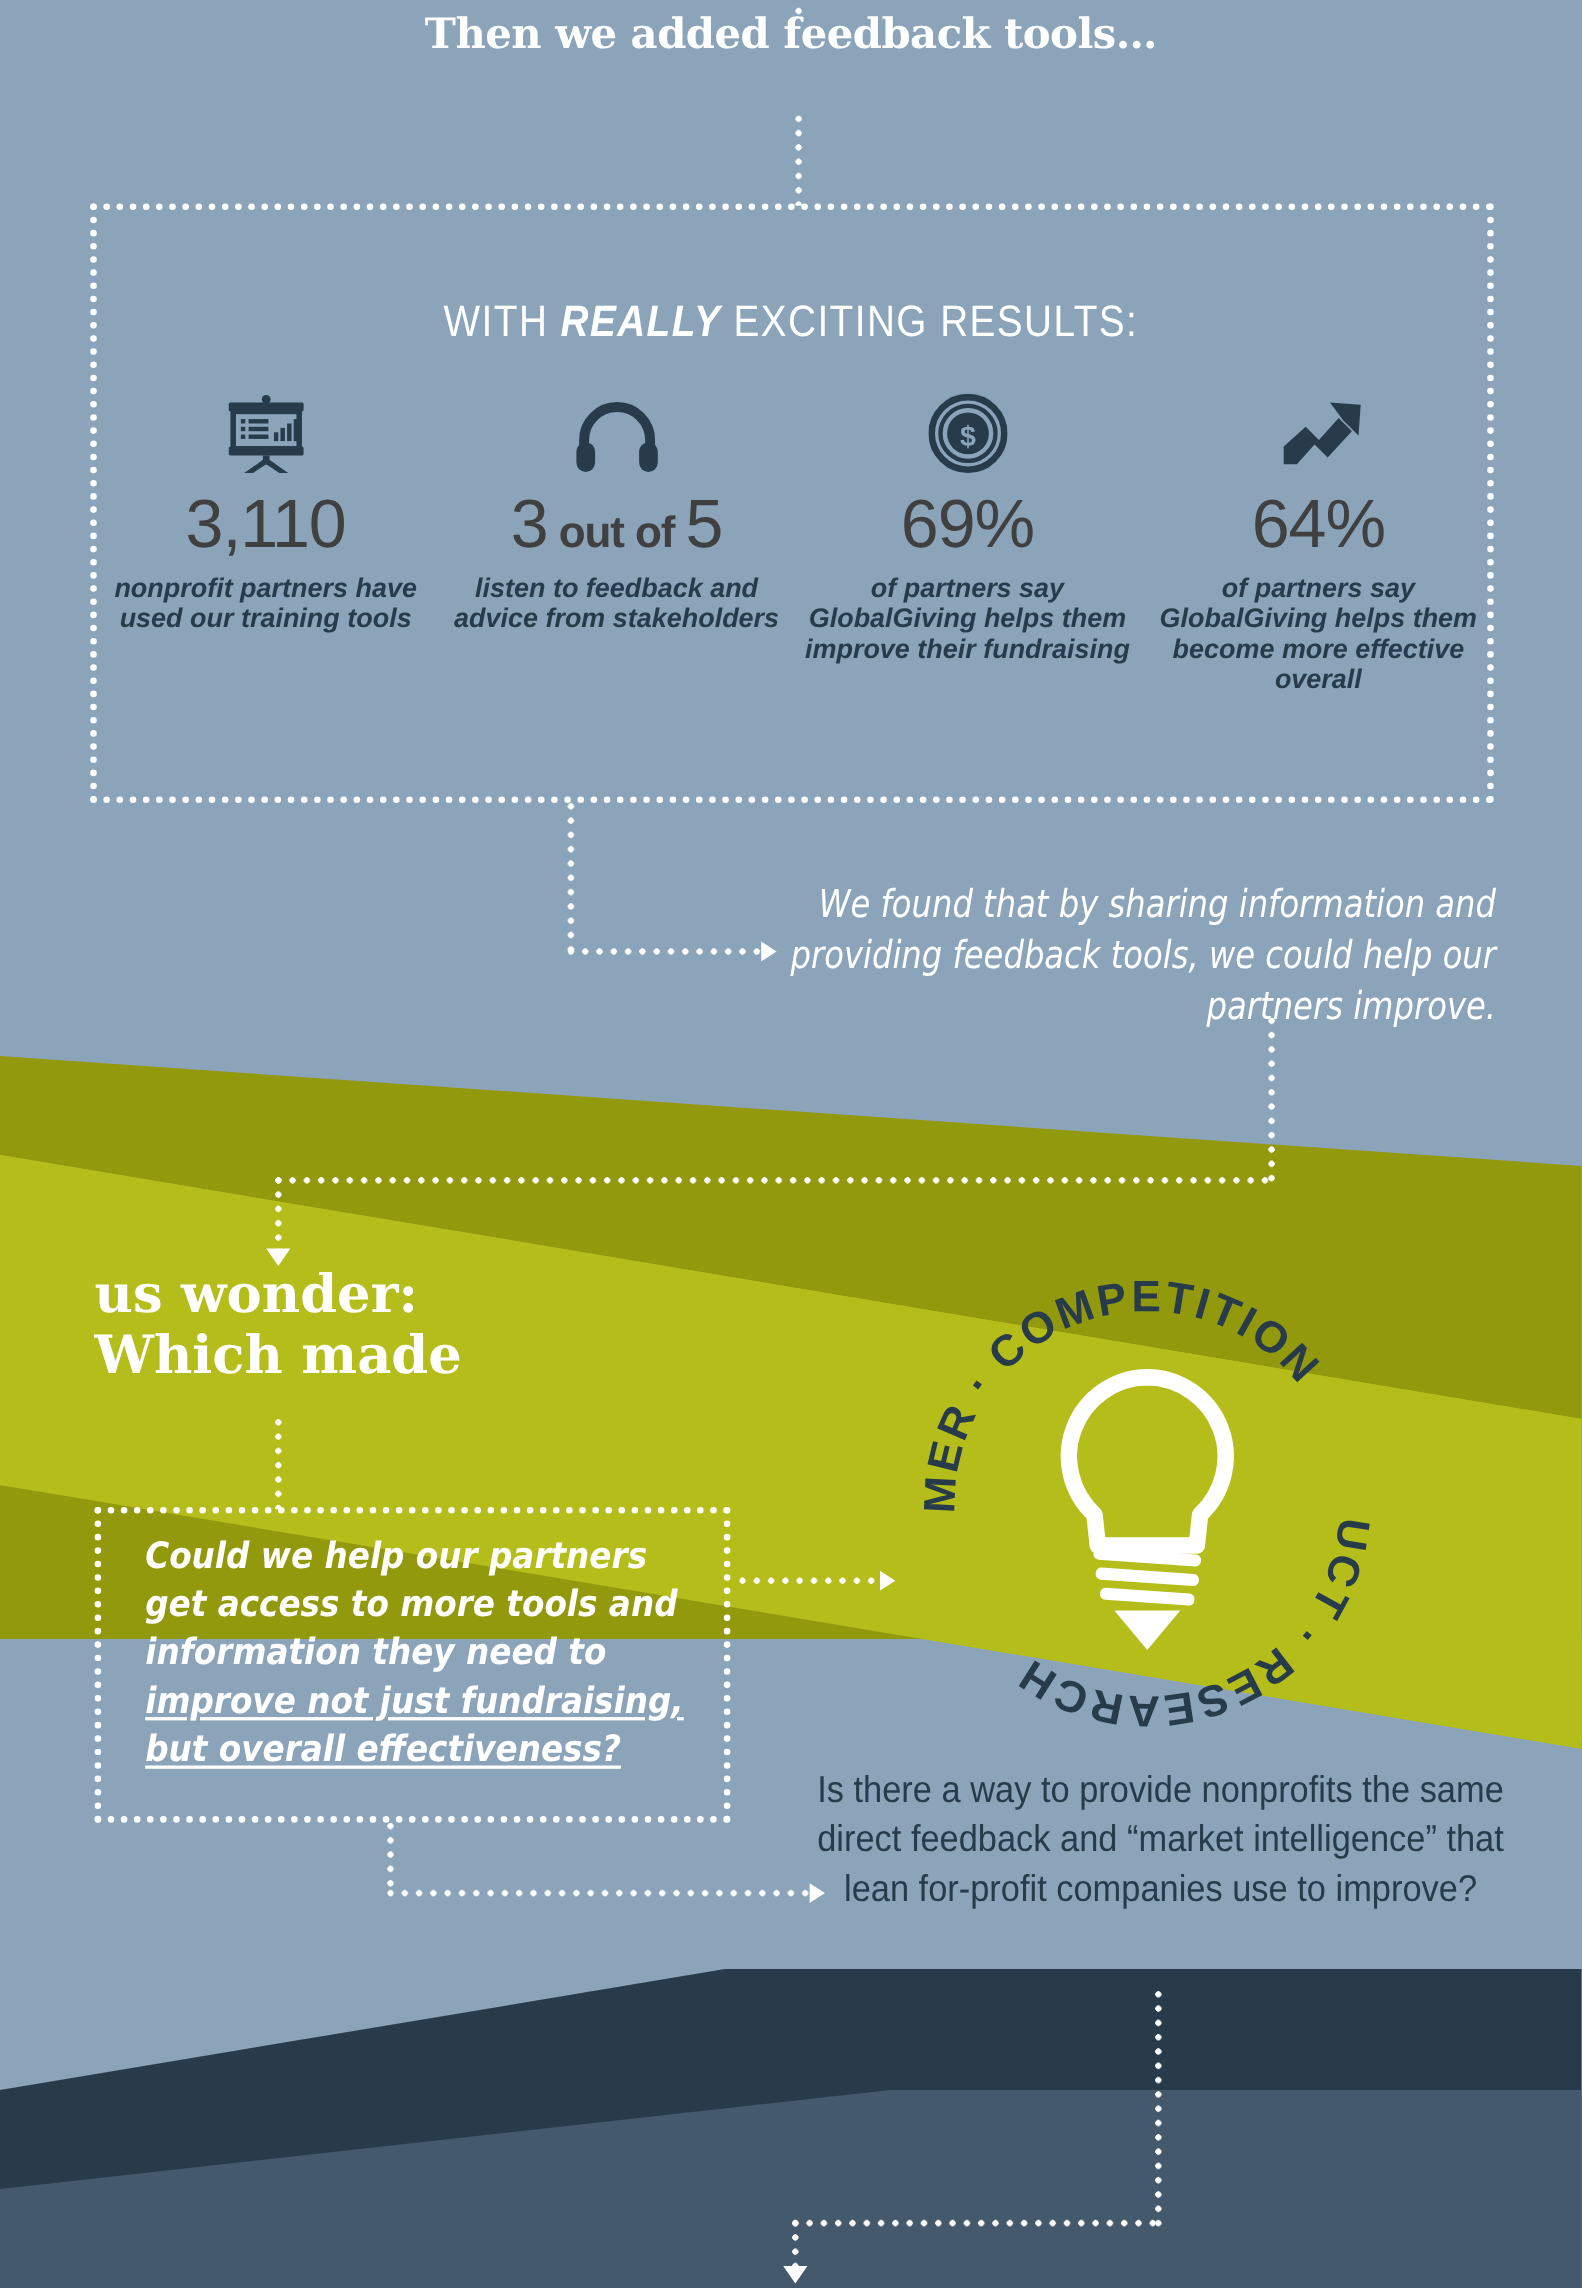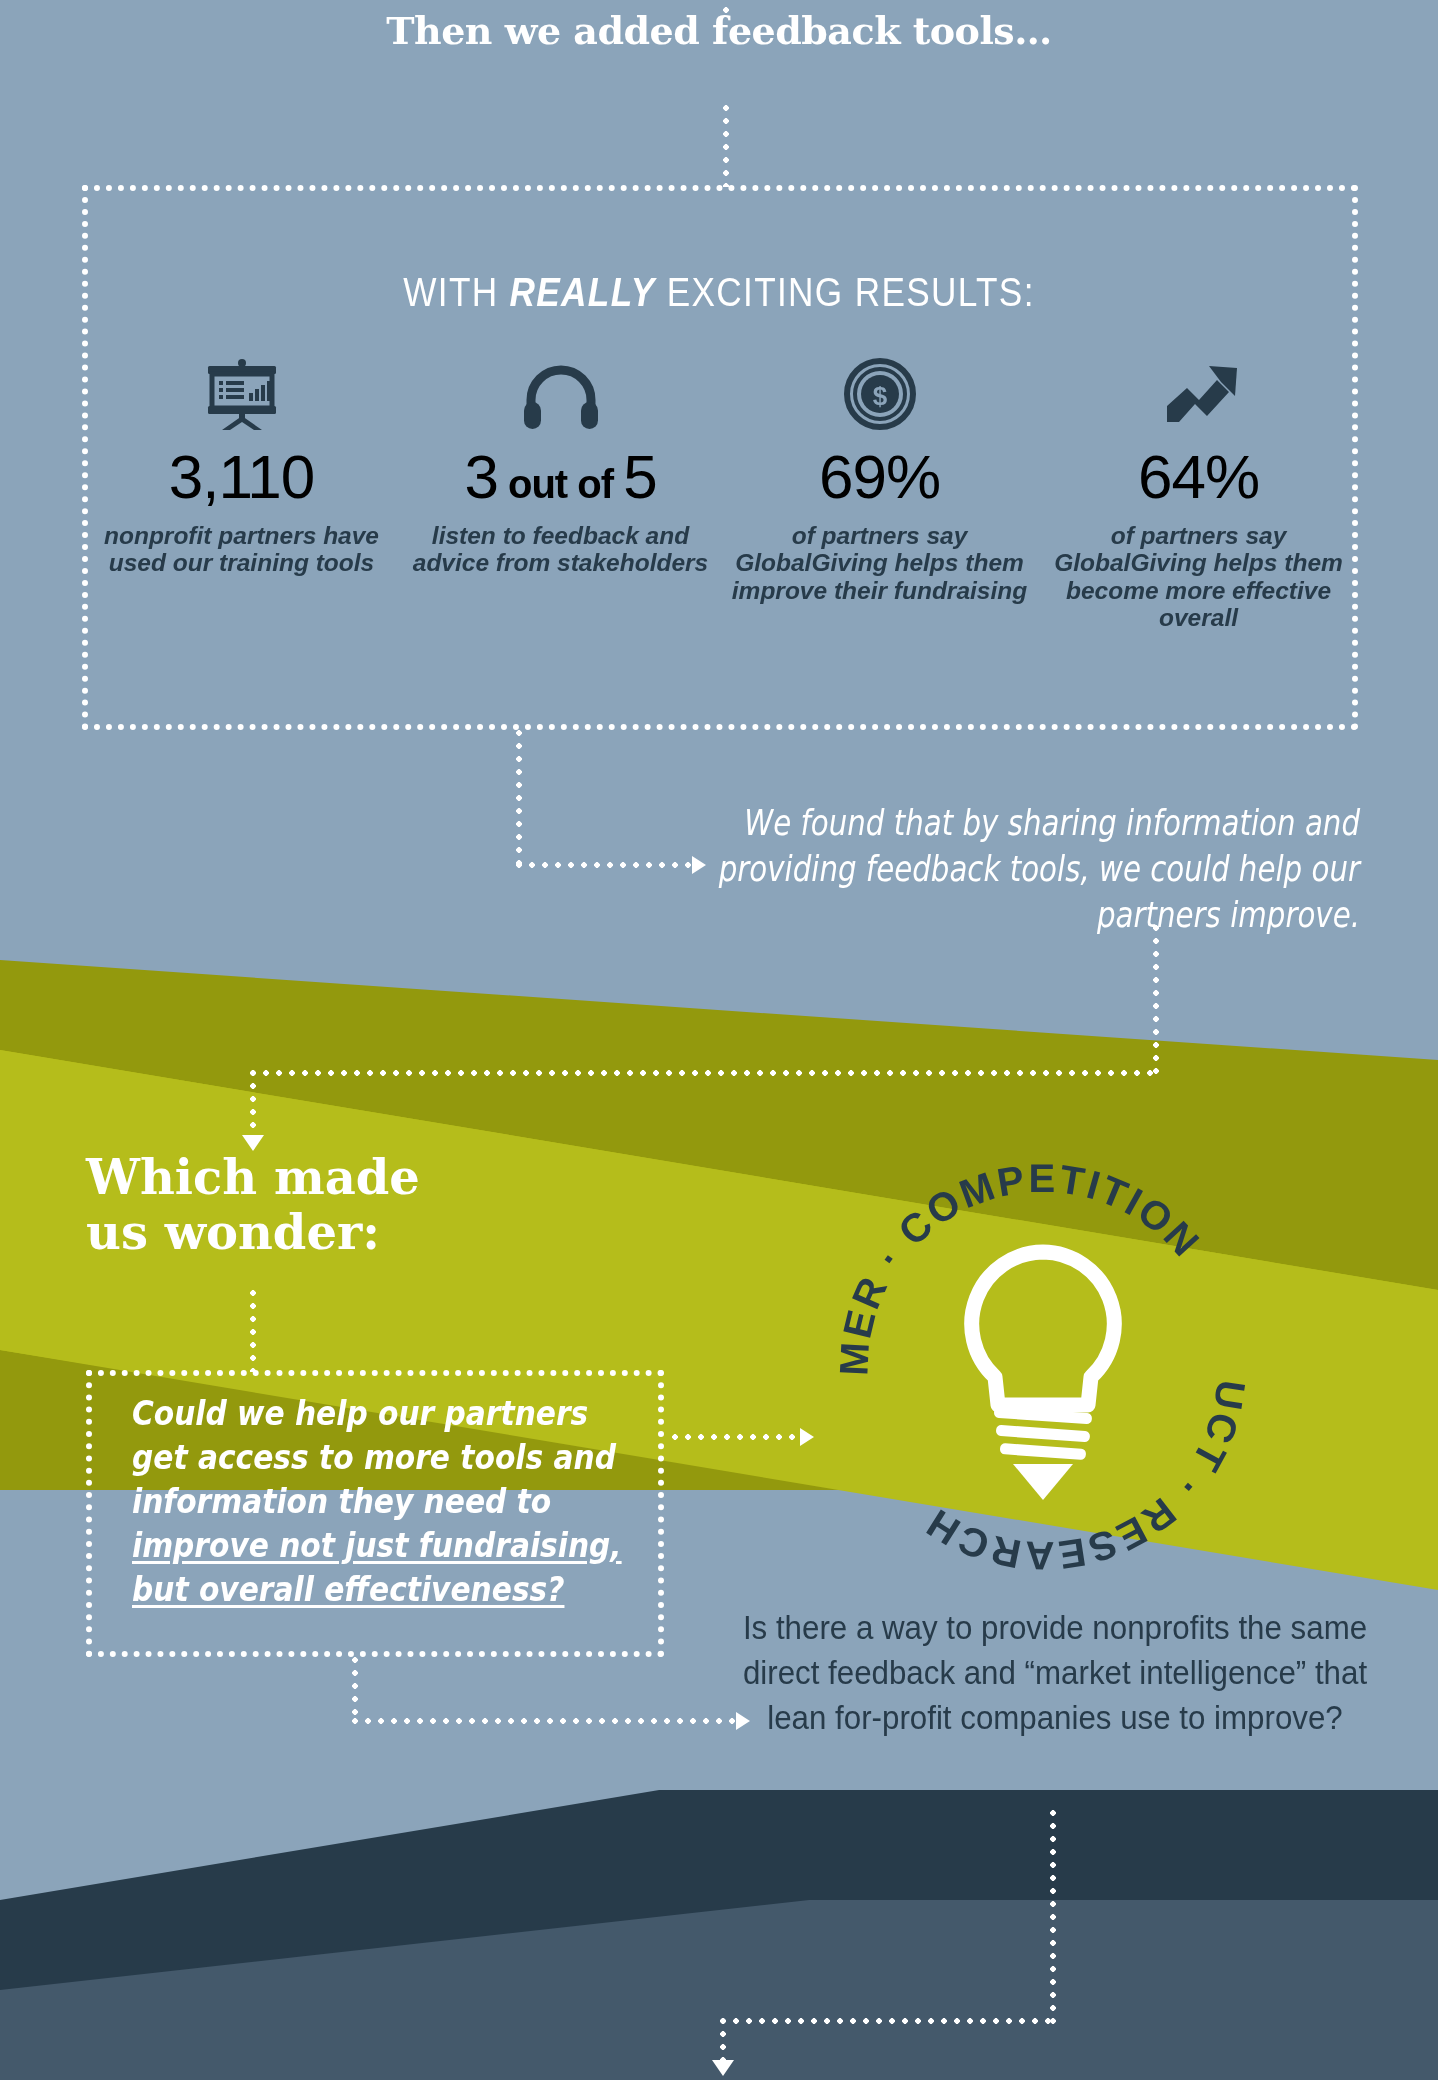--- a/index.html
+++ b/index.html
@@ -52,21 +52,21 @@
     font-size:40px; color:#fff; letter-spacing:1.5px; font-stretch:condensed;
     transform:scaleX(0.88); transform-origin:center;
   }
   #results-label .ital { font-style:italic; font-weight:bold; }
 
   
   #stats { position:absolute; top:350px; left:82px; width:1276px; display:flex; }
   .stat { flex:1; text-align:center; padding:0 8px; }
   .stat-icon { height:80px; display:flex; align-items:flex-end; justify-content:center; margin-bottom:16px; }
   .stat-num {
-    color:#000000; font-size:62px; line-height:1;
+    color:#404040; font-size:62px; line-height:1;
     font-family:"Liberation Sans Narrow","Liberation Sans",sans-serif;
     font-weight:300; letter-spacing:-1px; white-space:nowrap;
   }
   .stat-num .small { font-size:40px; font-weight:700; }
   .stat-cap {
     margin-top:14px; color:#273b4a; font-style:italic; font-weight:bold;
     font-size:24.5px; line-height:1.12;
     font-family:"Liberation Sans Narrow","Liberation Sans",sans-serif;
   }
 
@@ -206,22 +206,22 @@
   <div class="arrow-r" style="left:692px; top:856px;"></div>
 
   <div id="found-text">We found that by sharing information and providing feedback tools, we could help our partners improve.</div>
 
   <div class="dot-v" style="left:1153px; top:925px; height:150px;"></div>
   <div class="dot-h" style="left:250px; top:1070px; width:909px;"></div>
   <div class="dot-v" style="left:250px; top:1070px; height:68px;"></div>
   <div class="arrow-d" style="left:242px; top:1135px;"></div>
 
   <div id="wonder">
+    <div>us wonder:</div>
     <div>Which made</div>
-    <div>us wonder:</div>
   </div>
 
   <div class="dot-v" style="left:250px; top:1290px; height:82px;"></div>
 
   <div id="q-box"></div>
   <div id="q-text"><span>Could we help our partners get access to more tools and information they need to </span><span class="u">improve not just fundraising, but overall effectiveness?</span></div>
 
   <div class="dot-h" style="left:672px; top:1434px; width:130px;"></div>
   <div class="arrow-r" style="left:800px; top:1428px;"></div>
 

